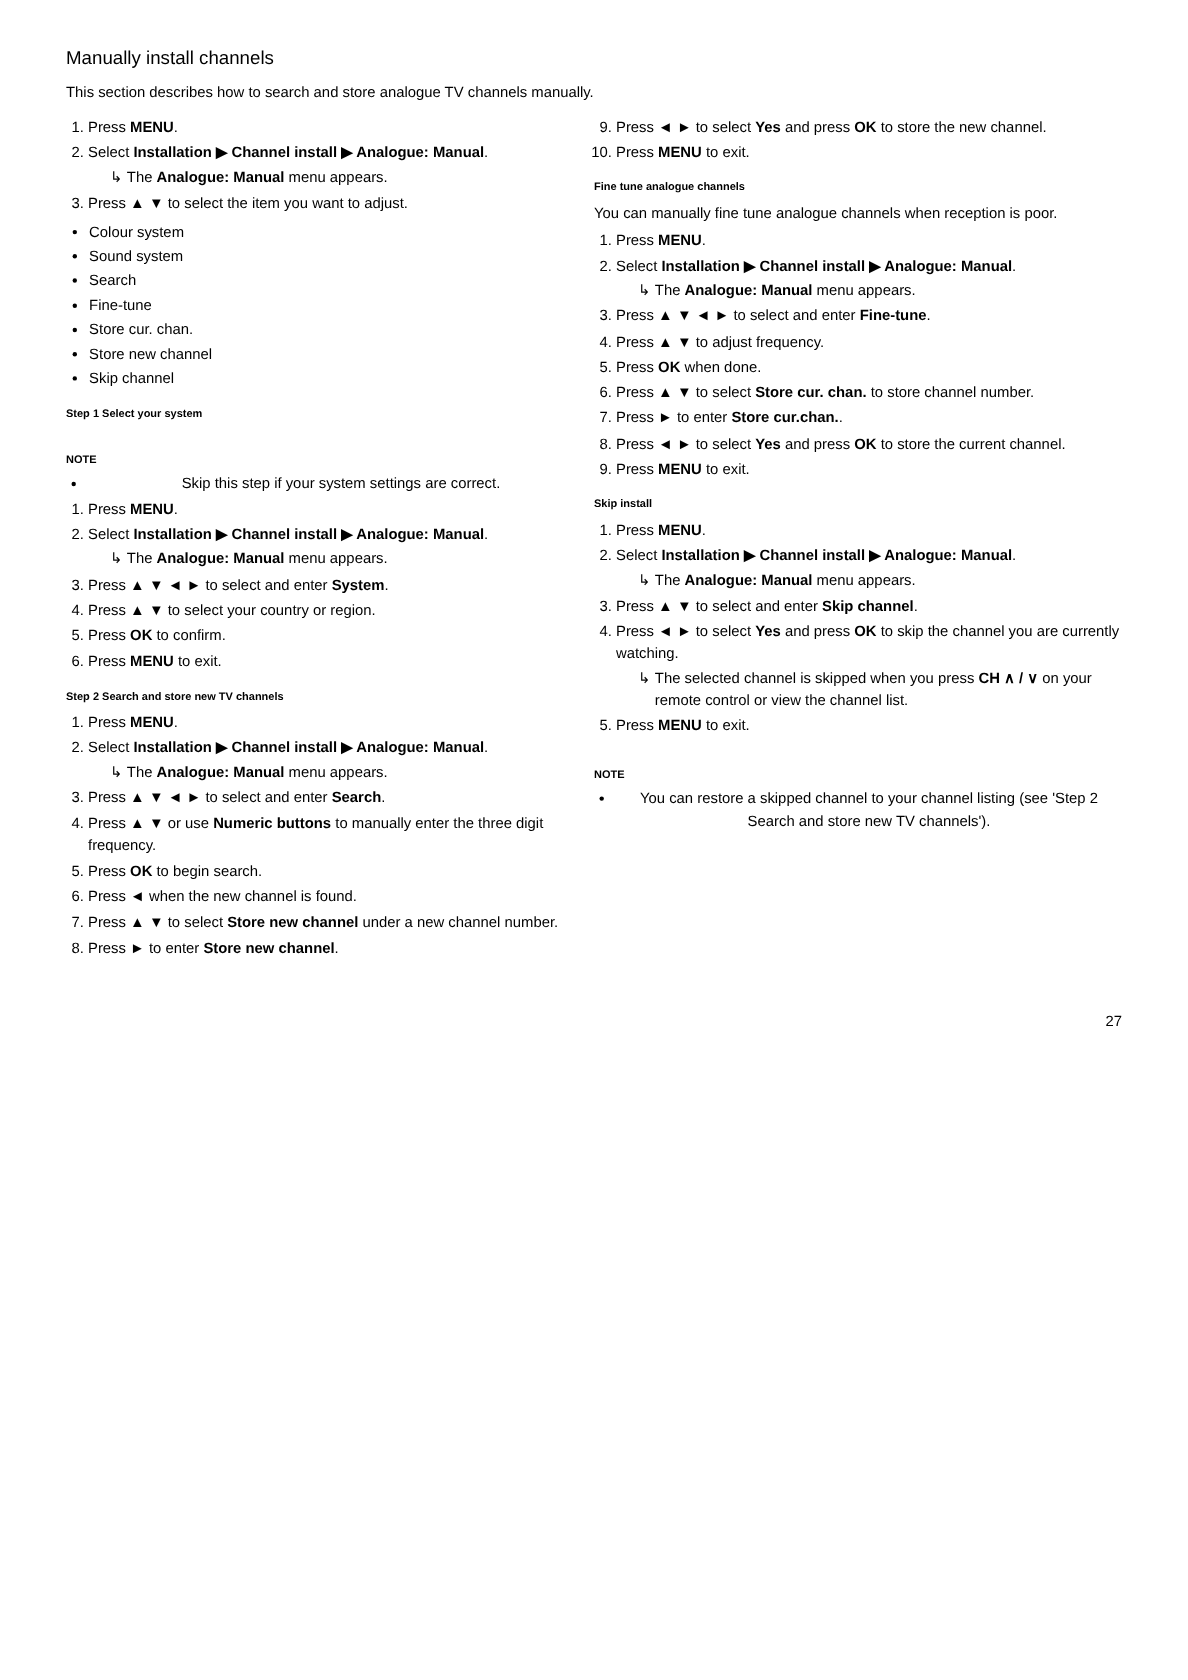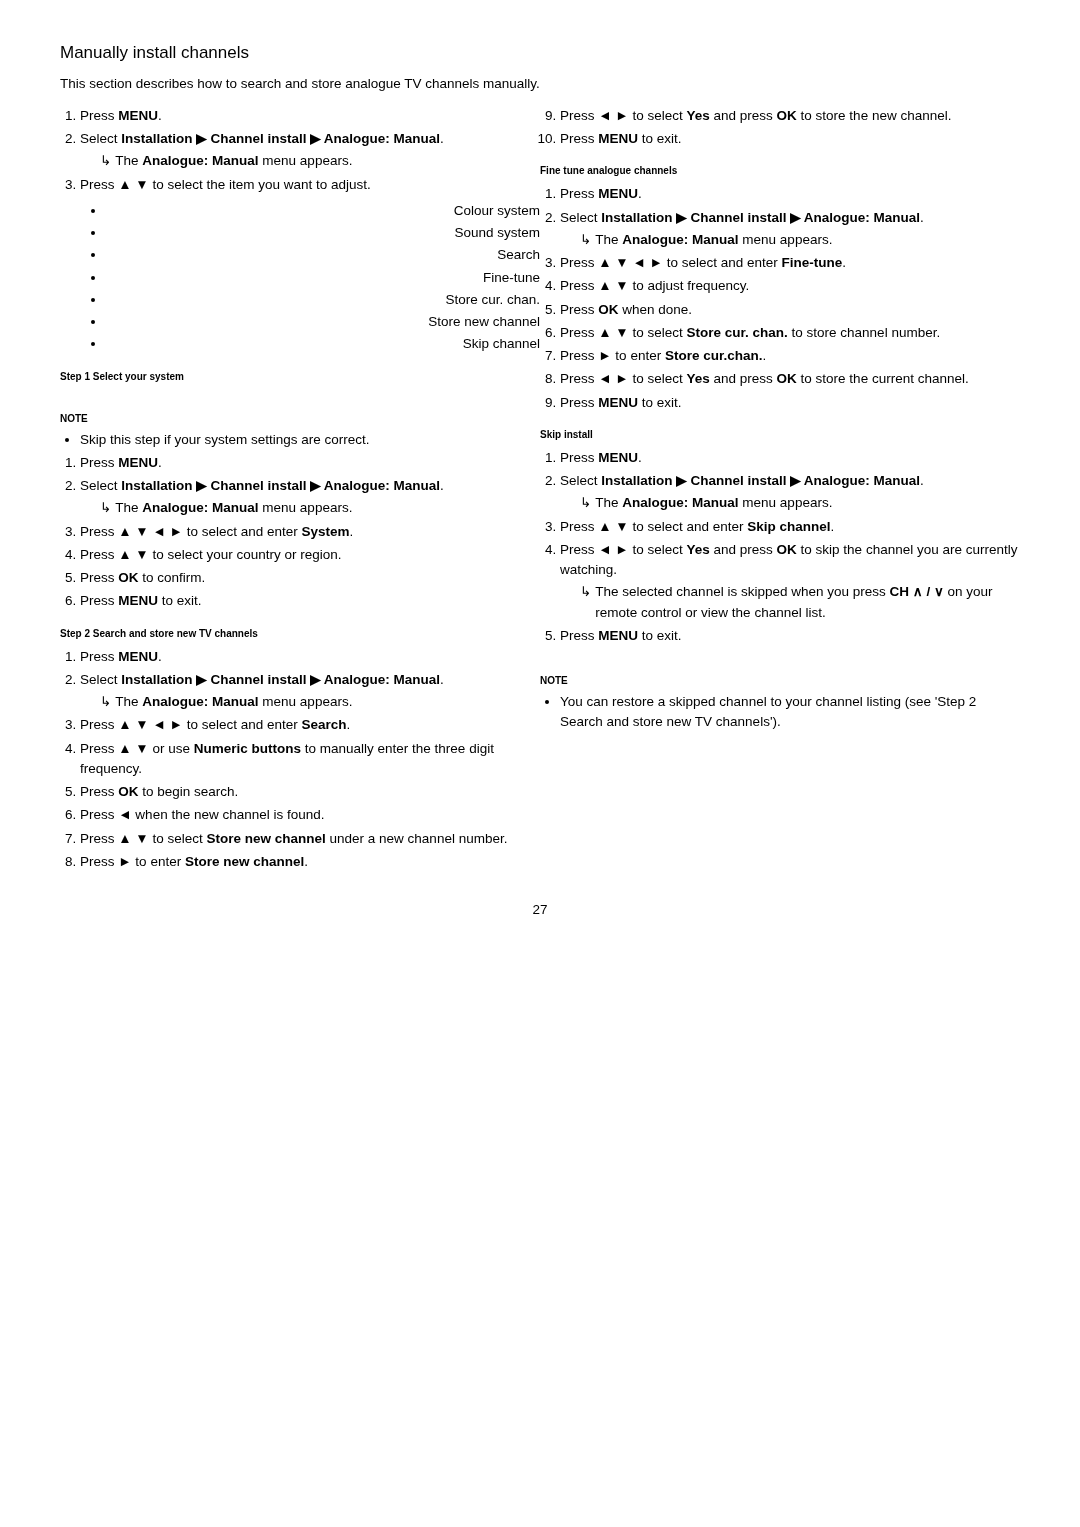--- a/index.html
+++ b/index.html
@@ -45,55 +45,55 @@
     }
     ol {
       margin-left: 20px;
       margin-bottom: 6px;
     }
     ol li {
       margin-bottom: 3px;
       font-size: 13.5px;
     }
     ul.bullet-list {
-      margin-left: 46px;
+      margin-left: 21px;
       margin-bottom: 8px;
       list-style-type: disc;
-      text-align: right;
     }
     ul.bullet-list li {
       margin-bottom: 2px;
       font-size: 13.5px;
     }
     ul.note-list {
       margin-left: 20px;
       list-style-type: disc;
     }
     ul.note-list li {
       margin-bottom: 3px;
       font-size: 13.5px;
+      text-align: center;
     }
     .arrow-indent {
       display: flex;
       align-items: flex-start;
       margin-left: 20px;
       margin-top: 2px;
       margin-bottom: 2px;
       font-size: 13.5px;
     }
     .arrow-indent .arrow {
       margin-right: 4px;
       flex-shrink: 0;
     }
     b, strong {
       font-weight: bold;
     }
     .page-number {
-      text-align: center;
-      margin-top: 22px;
+      text-align: right;
+      margin-top: 41px;
       font-size: 13.5px;
     }
     .step-intro {
       font-size: 13.5px;
       margin-bottom: 4px;
     }
     .sub-ol {
       margin-left: 20px;
     }
     .sub-ol li {
@@ -172,20 +172,21 @@
   </div>
 
   <div class="col-right">
 
     <ol start="9">
       <li>Press ◄ ► to select <b>Yes</b> and press <b>OK</b> to store the new channel.</li>
       <li>Press <b>MENU</b> to exit.</li>
     </ol>
 
     <p class="section-heading">Fine tune analogue channels</p>
+    <p class="step-intro">You can manually fine tune analogue channels when reception is poor.</p>
     <ol>
       <li>Press <b>MENU</b>.</li>
       <li>
         Select <b>Installation ▶ Channel install ▶ Analogue: Manual</b>.
         <div class="arrow-indent">
           <span class="arrow">↳</span>
           <span>The <b>Analogue: Manual</b> menu appears.</span>
         </div>
       </li>
       <li>Press ▲ ▼ ◄ ► to select and enter <b>Fine-tune</b>.</li>

